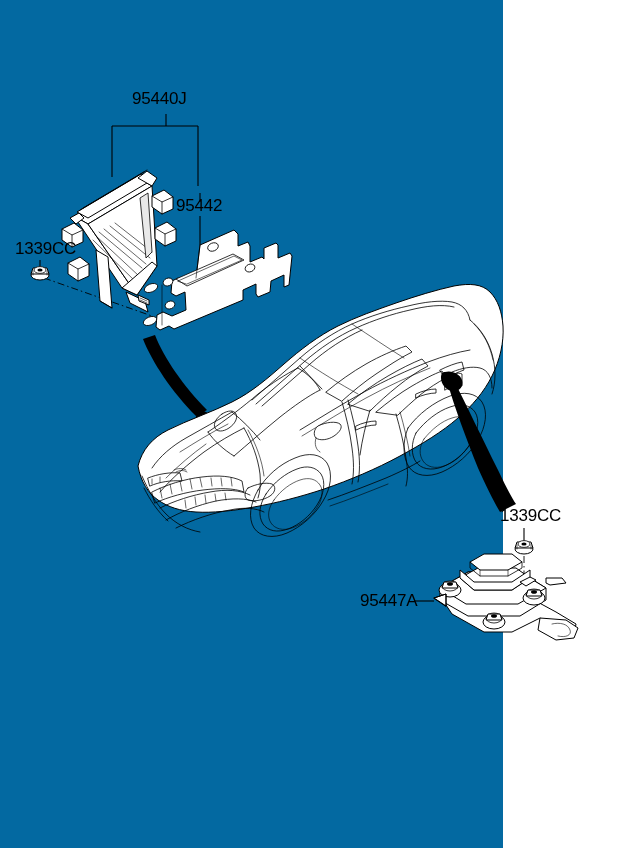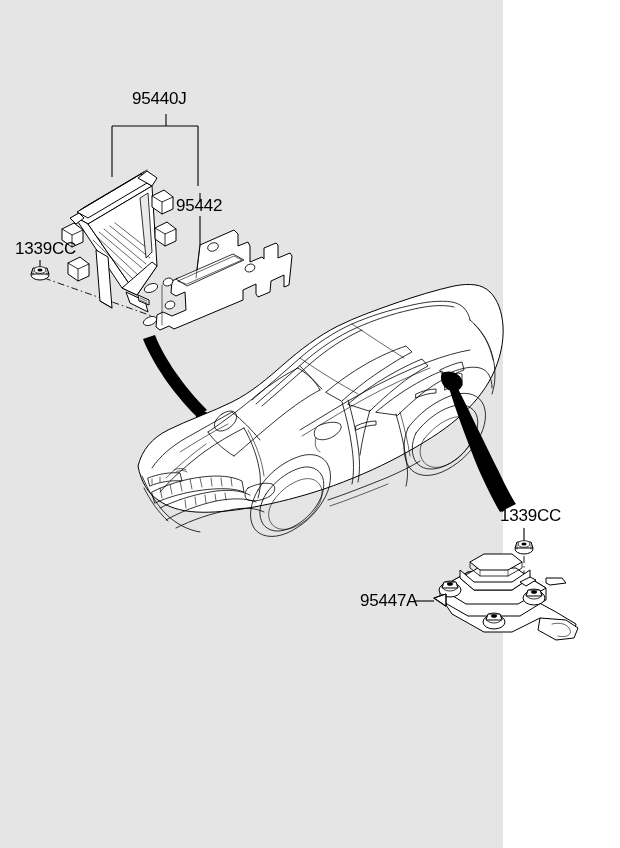--- a/index.html
+++ b/index.html
@@ -10,21 +10,21 @@
   body {
     width: 620px;
     height: 848px;
     font-family: "Liberation Sans", sans-serif;
     overflow: hidden;
   }
   #diagram-root {
     position: relative;
     width: 503px;
     height: 848px;
-    background: #e5e5e5;
+    background: #0369a1;
   }
   #parts-svg {
     position: absolute;
     top: 0;
     left: 0;
     width: 620px;
     height: 848px;
     display: block;
   }
   .part-label {

